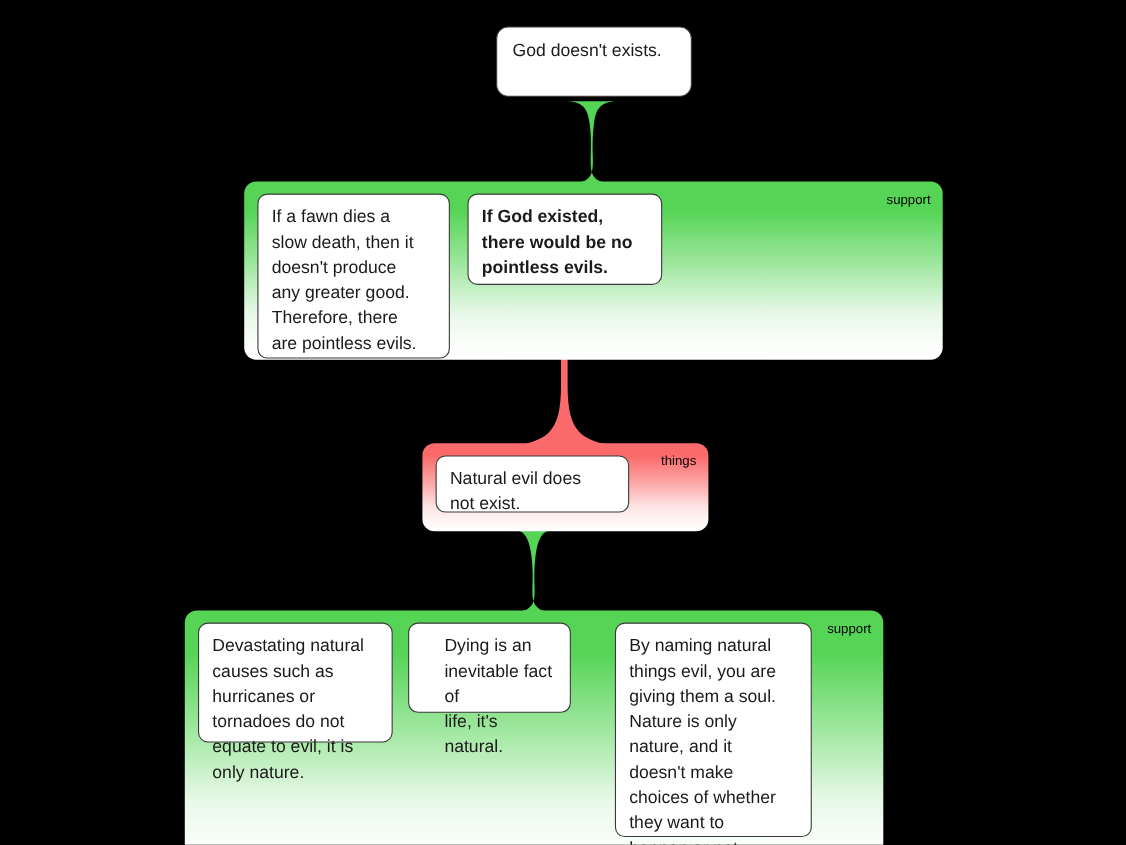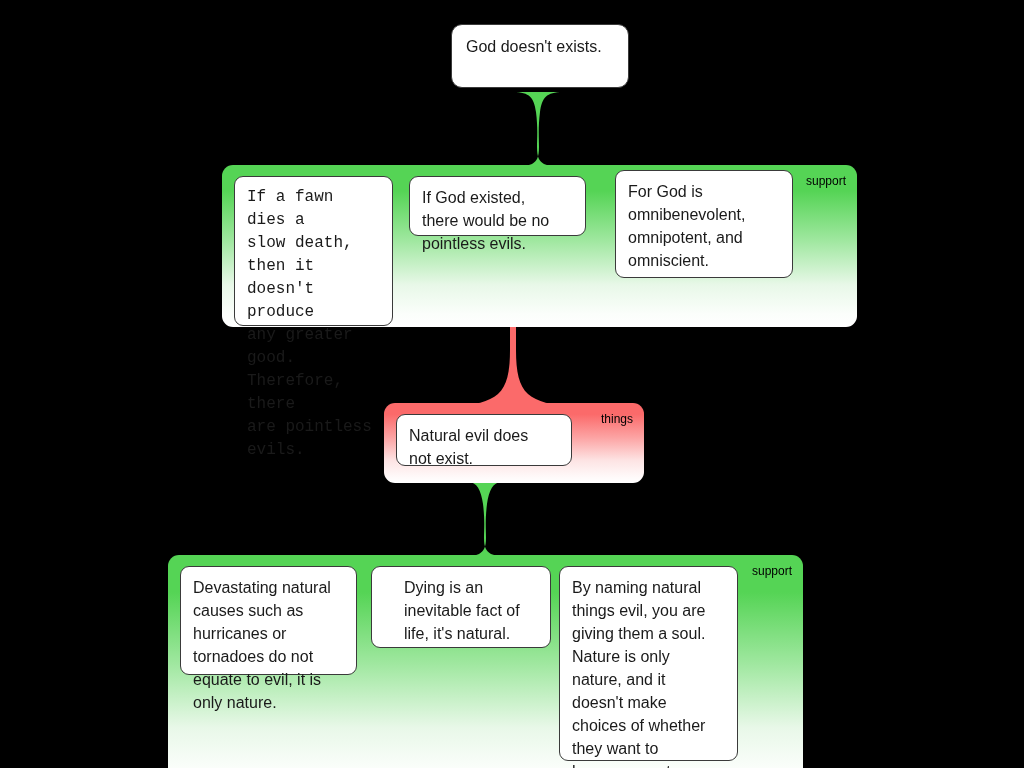--- a/index.html
+++ b/index.html
@@ -122,41 +122,35 @@
   </svg>
 
   <div class="card root" style="left:451px; top:4px; width:178px; height:64px;">
     <span class="card-text">God doesn't exists.</span>
   </div>
 
   <div class="panel panel-support" style="left:222px; top:145px; width:635px; height:162px;">
     <span class="panel-label">support</span>
   </div>
 
-  <div class="card" style="left:234px; top:156px; width:159px; height:150px;font-family:Liberation Mono, monospace;">
+  <div class="card" style="left:234px; top:156px; width:175px; height:150px;">
     <span class="card-text">If a fawn dies a
 slow death, then it
 doesn't produce
 any greater good.
 Therefore, there
 are pointless evils.</span>
   </div>
 
-  <div class="card" style="left:409px; top:156px; width:177px; height:60px;">
+  <div class="card" style="left:425px; top:156px; width:177px; height:83px;font-weight:bold;">
     <span class="card-text">If God existed,
 there would be no
 pointless evils.</span>
   </div>
 
-  <div class="card" style="left:615px; top:150px; width:178px; height:108px;">
-    <span class="card-text">For God is
-omnibenevolent,
-omnipotent, and
-omniscient.</span>
-  </div>
 
   <div class="panel panel-opposes" style="left:384px; top:383px; width:260px; height:80px;">
     <span class="panel-label">things</span>
   </div>
 
   <div class="card" style="left:396px; top:394px; width:176px; height:52px;">
     <span class="card-text">Natural evil does
 not exist.</span>
   </div>
 
@@ -166,21 +160,21 @@
 
   <div class="card" style="left:180px; top:546px; width:177px; height:109px;">
     <span class="card-text">Devastating natural
 causes such as
 hurricanes or
 tornadoes do not
 equate to evil, it is
 only nature.</span>
   </div>
 
-  <div class="card" style="left:371px; top:546px; width:180px; height:82px;padding-left:32px;">
+  <div class="card" style="left:371px; top:546px; width:148px; height:82px;padding-left:32px;">
     <span class="card-text">Dying is an
 inevitable fact of
 life, it's natural.</span>
   </div>
 
   <div class="card" style="left:559px; top:546px; width:179px; height:195px;">
     <span class="card-text">By naming natural
 things evil, you are
 giving them a soul.
 Nature is only

